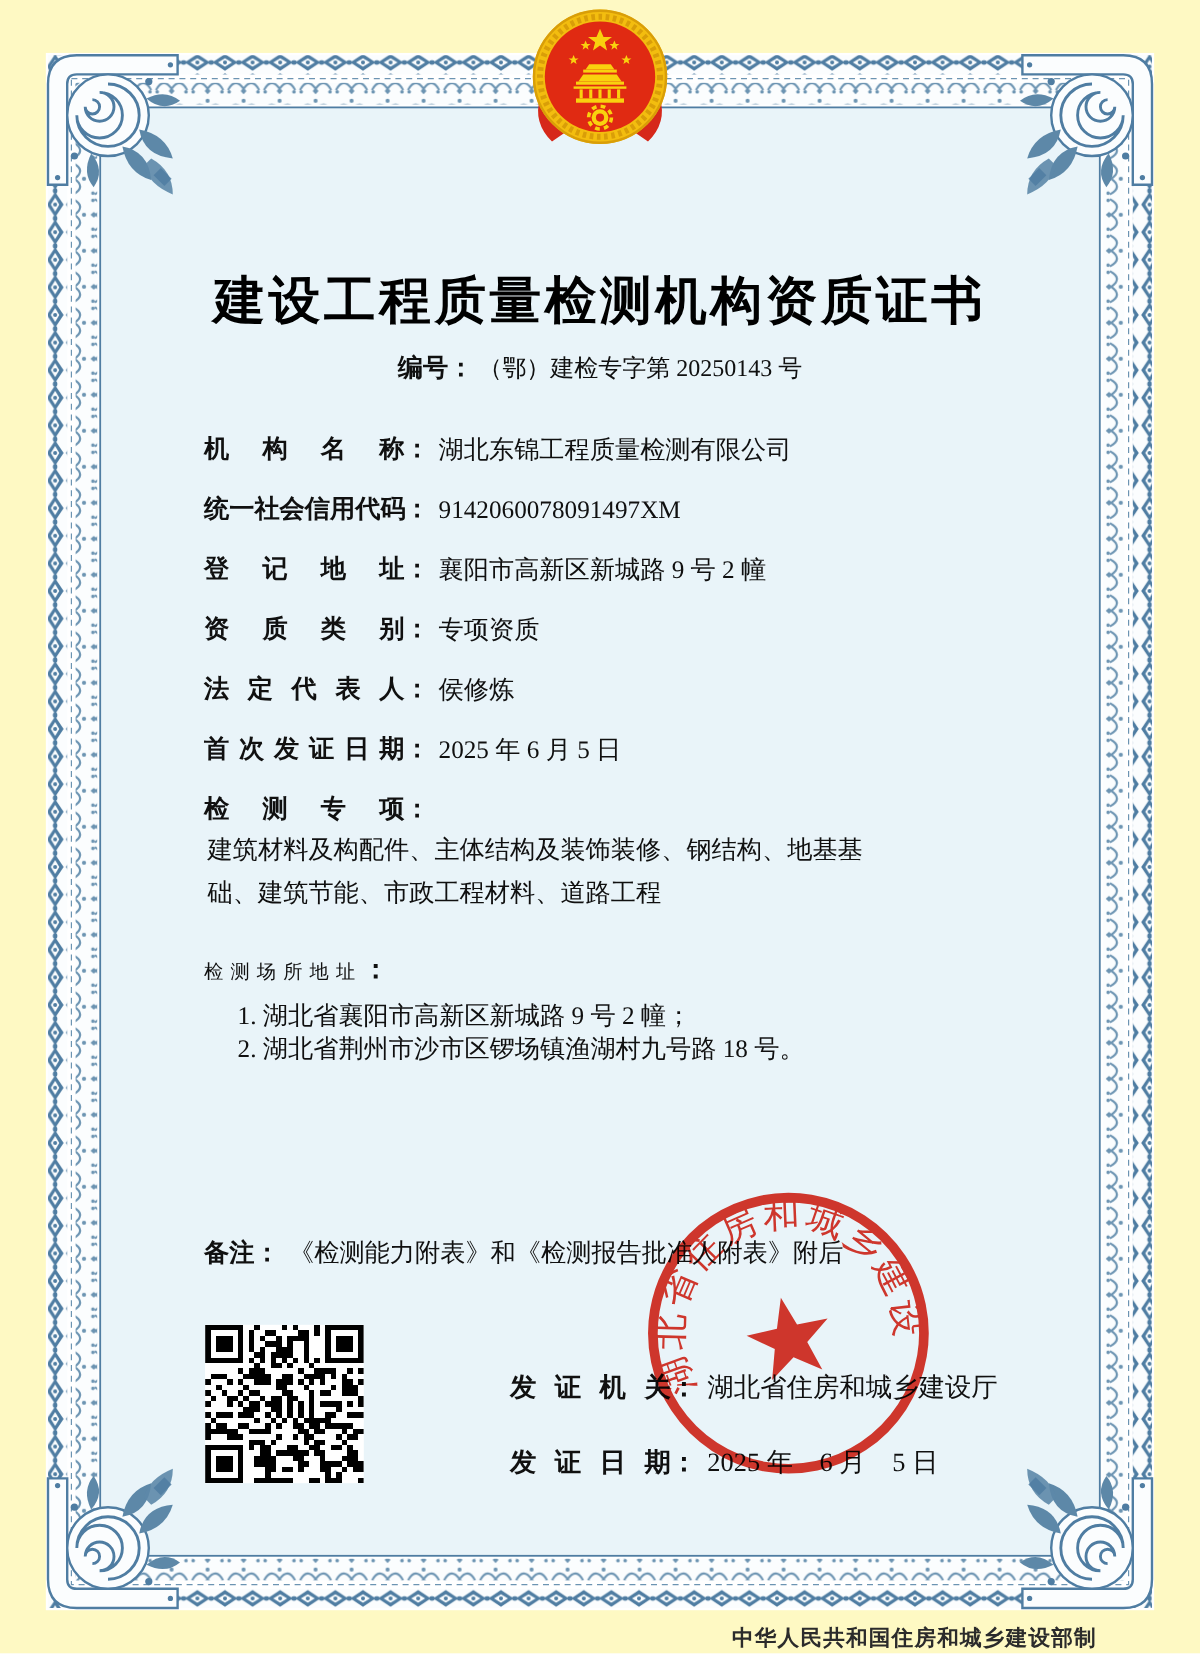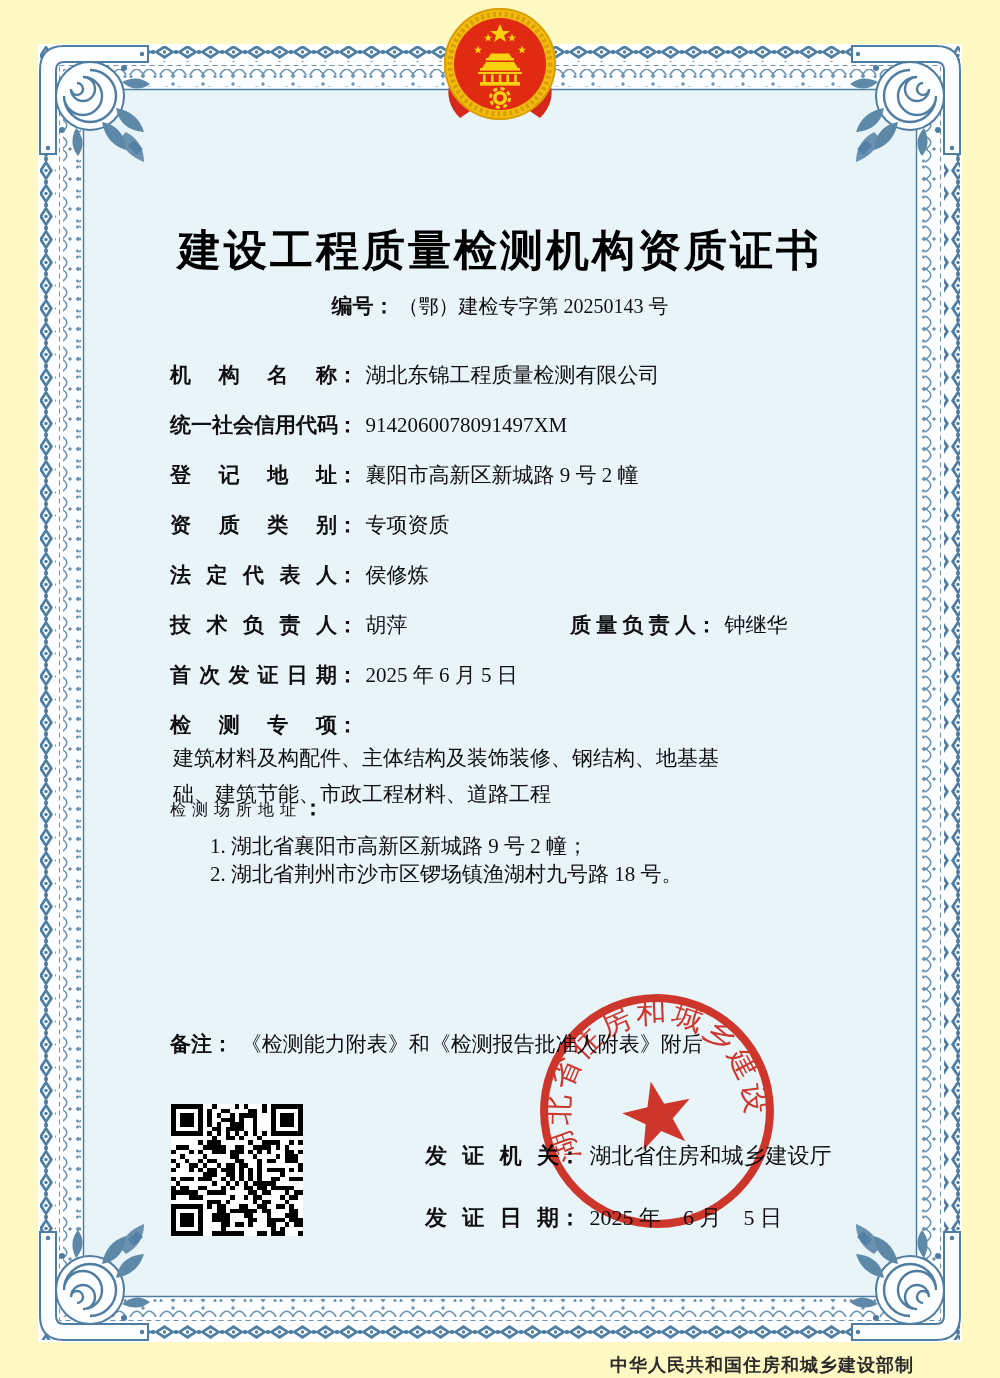--- a/index.html
+++ b/index.html
@@ -28,21 +28,21 @@
   .fcolon{font-size:21px;font-weight:bold;vertical-align:top;}
   .fvalue{font-family:"Liberation Serif",serif;font-size:21px;margin-left:3px;vertical-align:top;}
   .fvalue.wide{display:inline-block;width:550px;line-height:36px;}
   .rcol{position:absolute;left:400px;top:0;white-space:nowrap;}
   .rlabel{display:inline-block;width:126px;font-size:21px;font-weight:bold;
           text-align:justify;text-align-last:justify;vertical-align:top;}
 
   .sites{left:170px;top:793px;}
   .sites .slabel{font-size:16px;font-weight:normal;letter-spacing:6px;}
   .sites .scolon{font-size:22px;font-weight:bold;}
-  .site-item{font-family:"Liberation Serif",serif;font-size:21px;line-height:28px;margin-left:40px;}
+  .site-item{font-family:"Liberation Serif",serif;font-size:21px;line-height:28px;margin-left:28px;}
   .site-item:first-of-type{margin-top:9px;}
 
   .remark{left:170px;top:1030px;font-size:21px;}
   .remark .rk-l{font-weight:bold;}
   .remark .rk-v{font-family:"Liberation Serif",serif;margin-left:2px;}
 
   .qr{left:171px;top:1104px;width:132px;height:132px;background:#fff;}
   .qr svg{width:132px;height:132px;shape-rendering:crispEdges;}
 
   .issue{left:425px;top:1140px;}
@@ -187,28 +187,20 @@
     <div class="frow">
       <span class="flabel">资质类别</span><span class="fcolon">：</span>
       <span class="fvalue">专项资质</span>
     </div>
 
     <div class="frow">
       <span class="flabel">法定代表人</span><span class="fcolon">：</span>
       <span class="fvalue">侯修炼</span>
     </div>
 
-    <div class="frow">
-      <span class="flabel">技术负责人</span><span class="fcolon">：</span>
-      <span class="fvalue">胡萍</span>
-      <span class="rcol">
-        <span class="rlabel">质量负责人</span><span class="fcolon">：</span>
-        <span class="fvalue">钟继华</span>
-      </span>
-    </div>
 
     <div class="frow">
       <span class="flabel">首次发证日期</span><span class="fcolon">：</span>
       <span class="fvalue">2025 年 6 月 5 日</span>
     </div>
 
     <div class="frow">
       <span class="flabel">检测专项</span><span class="fcolon">：</span>
       <span class="fvalue wide">建筑材料及构配件、主体结构及装饰装修、钢结构、地基基础、建筑节能、市政工程材料、道路工程</span>
     </div>

